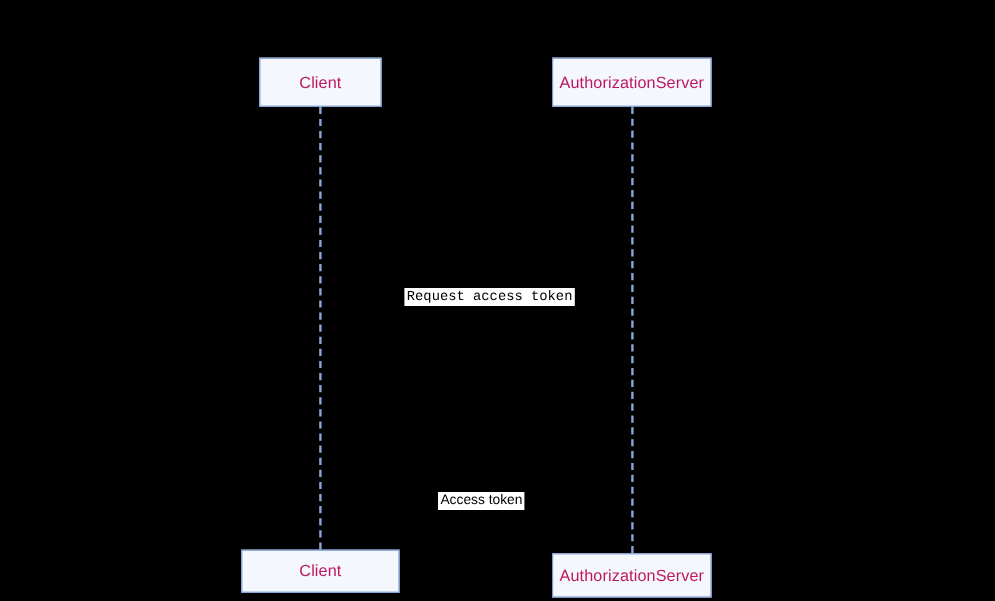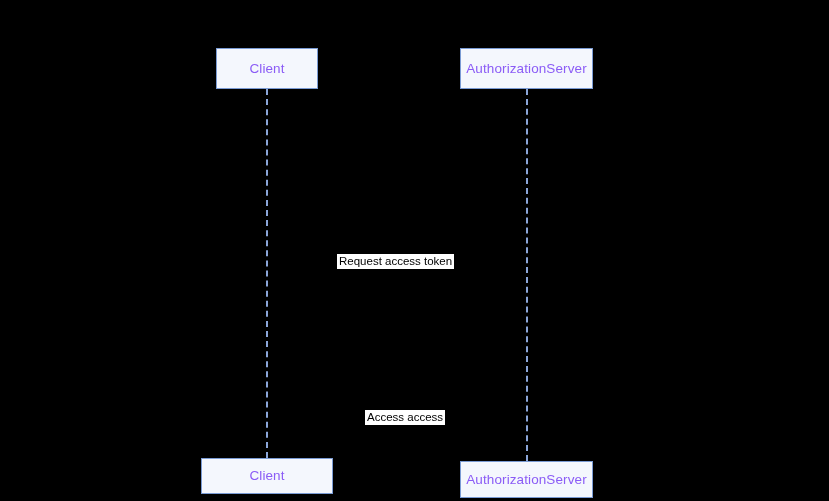--- a/index.html
+++ b/index.html
@@ -17,21 +17,21 @@
     background: #000000;
     overflow: hidden;
   }
 
   
   .participant {
     position: absolute;
     box-sizing: border-box;
     background: #f4f7fd;
     border: 1px solid #7a9bd4;
-    color: #8b5cf6;
+    color: #be185d;
     font-size: 13.5px;
     line-height: 1;
     display: flex;
     align-items: center;
     justify-content: center;
     text-align: center;
     letter-spacing: 0.1px;
   }
 
   #p-client-top      { left: 216px; top: 48px;  width: 102px; height: 41px; }
@@ -51,21 +51,21 @@
   
   .msg-label {
     position: absolute;
     background: #ffffff;
     color: #000000;
     font-size: 11.5px;
     line-height: 13px;
     padding: 1px 2px;
     white-space: nowrap;
   }
-  #label-request { left: 337px; top: 254px; }
+  #label-request { left: 337px; top: 240px; font-family: Liberation Mono, monospace; }
   #label-access  { left: 365px; top: 410px; }
 
   
   #note-block {
     position: absolute;
     left: 219px;
     top: 297px;
     width: 355px;
     height: 87px;
   }
@@ -100,18 +100,18 @@
 
   <div class="lifeline" id="lifeline-client"></div>
   <div class="lifeline" id="lifeline-authsrv"></div>
 
   <div class="participant" id="p-client-top">Client</div>
   <div class="participant" id="p-authsrv-top">AuthorizationServer</div>
 
   <div class="msg-label" id="label-request">Request access token</div>
 
 
-  <div class="msg-label" id="label-access">Access access</div>
+  <div class="msg-label" id="label-access">Access token</div>
 
   <div class="participant" id="p-client-bottom">Client</div>
   <div class="participant" id="p-authsrv-bottom">AuthorizationServer</div>
 
 </div>
 
 </body></html>

